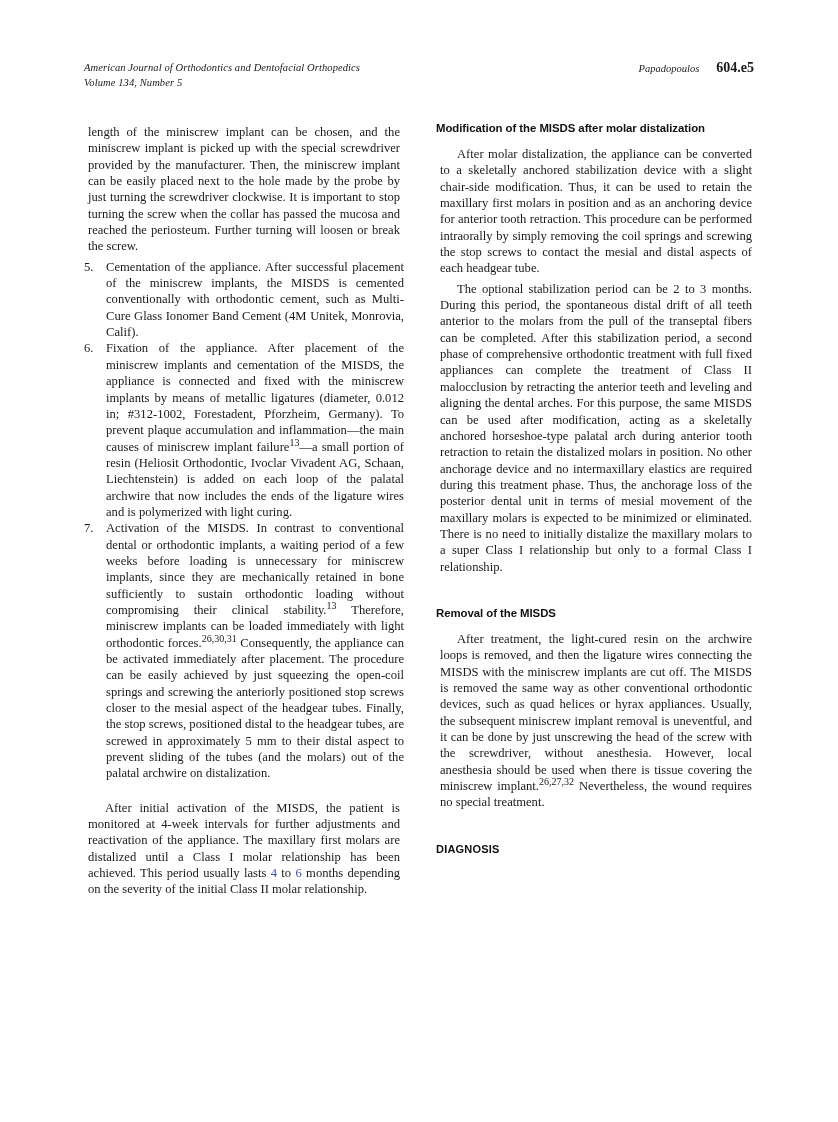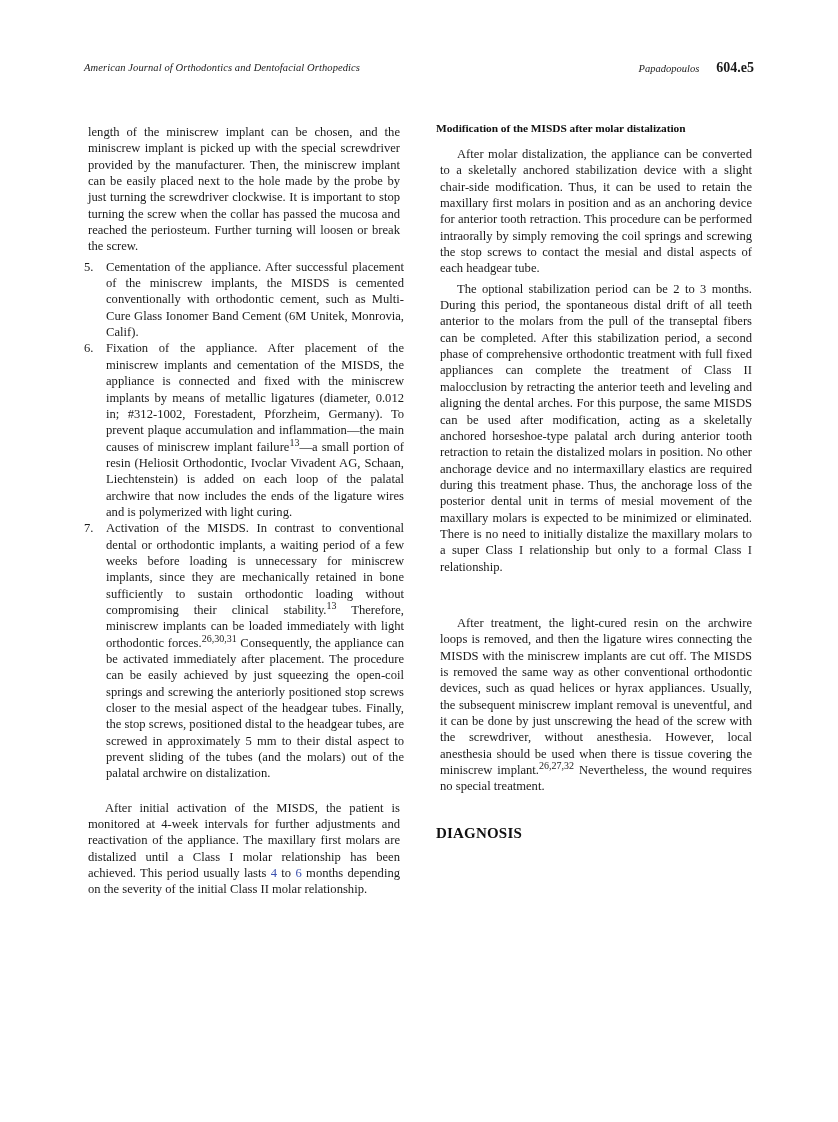--- a/index.html
+++ b/index.html
@@ -87,29 +87,29 @@
   ol.steps li .num {
     position: absolute;
     left: 0;
     top: 0;
     width: 16px;
     text-align: left;
   }
 
   h2.section {
     margin: 0;
-    font-family: Liberation Serif, serif;
+    font-family: Liberation Sans, sans-serif;
     font-size: 11.4px;
     font-weight: bold;
     line-height: 16px;
     letter-spacing: -0.05px;
     color: #101010;
   }
   h2.caps {
-    font-size: 15px;
+    font-size: 11px;
     letter-spacing: 0.2px;
   }
 
   .sp-6  { height: 6px; }
   .sp-14 { height: 14px; }
   .sp-26 { height: 26px; }
 
   sup.ref {
     font-size: 10px;
     vertical-align: 0.55em;
@@ -121,37 +121,38 @@
   .numref { color: #3a4fae; }
 </style>
 </head>
 <body>
 
 <div class="page">
 
   <div class="running-head">
     <div class="rh-left">
       <div>American Journal of Orthodontics and Dentofacial Orthopedics</div>
+      <div>Volume 134, Number 5</div>
     </div>
     <div class="rh-right">
       <span class="rh-author">Papadopoulos</span>
       <span class="rh-page">604.e5</span>
     </div>
   </div>
 
   <div class="columns">
 
     <div class="col">
 
       <p class="body cont">length of the miniscrew implant can be chosen, and the miniscrew implant is picked up with the special screwdriver provided by the manufacturer. Then, the miniscrew implant can be easily placed next to the hole made by the probe by just turning the screwdriver clockwise. It is important to stop turning the screw when the collar has passed the mucosa and reached the periosteum. Further turning will loosen or break the screw.</p>
 
       <ol class="steps">
 
         <li>
-          <span class="num">5.</span><span>Cementation of the appliance. After successful placement of the miniscrew implants, the MISDS is cemented conventionally with orthodontic cement, such as Multi-Cure Glass Ionomer Band Cement (6M Unitek, Monrovia, Calif).</span>
+          <span class="num">5.</span><span>Cementation of the appliance. After successful placement of the miniscrew implants, the MISDS is cemented conventionally with orthodontic cement, such as Multi-Cure Glass Ionomer Band Cement (4M Unitek, Monrovia, Calif).</span>
         </li>
 
         <li>
           <span class="num">6.</span><span>Fixation of the appliance. After placement of the miniscrew implants and cementation of the MISDS, the appliance is connected and fixed with the miniscrew implants by means of metallic ligatures (diameter, 0.012 in; #312-1002, Forestadent, Pforzheim, Germany). To prevent plaque accumulation and inflammation—the main causes of miniscrew implant failure</span><sup class="ref">13</sup><span>—a small portion of resin (Heliosit Orthodontic, Ivoclar Vivadent AG, Schaan, Liechtenstein) is added on each loop of the palatal archwire that now includes the ends of the ligature wires and is polymerized with light curing.</span>
         </li>
 
         <li>
           <span class="num">7.</span><span>Activation of the MISDS. In contrast to conventional dental or orthodontic implants, a waiting period of a few weeks before loading is unnecessary for miniscrew implants, since they are mechanically retained in bone sufficiently to sustain orthodontic loading without compromising their clinical stability.</span><sup class="ref">13</sup><span> Therefore, miniscrew implants can be loaded immediately with light orthodontic forces.</span><sup class="ref">26,30,31</sup><span> Consequently, the appliance can be activated immediately after placement. The procedure can be easily achieved by just squeezing the open-coil springs and screwing the anteriorly positioned stop screws closer to the mesial aspect of the headgear tubes. Finally, the stop screws, positioned distal to the headgear tubes, are screwed in approximately 5 mm to their distal aspect to prevent sliding of the tubes (and the molars) out of the palatal archwire on distalization.</span>
         </li>
 
@@ -165,20 +166,21 @@
 
     <div class="col">
 
       <h2 class="section">Modification of the MISDS after molar distalization</h2>
       <div class="sp-6"></div>
       <p class="body indent">After molar distalization, the appliance can be converted to a skeletally anchored stabilization device with a slight chair-side modification. Thus, it can be used to retain the maxillary first molars in position and as an anchoring device for anterior tooth retraction. This procedure can be performed intraorally by simply removing the coil springs and screwing the stop screws to contact the mesial and distal aspects of each headgear tube.</p>
       <p class="body indent">The optional stabilization period can be 2 to 3 months. During this period, the spontaneous distal drift of all teeth anterior to the molars from the pull of the transeptal fibers can be completed. After this stabilization period, a second phase of comprehensive orthodontic treatment with full fixed appliances can complete the treatment of Class II malocclusion by retracting the anterior teeth and leveling and aligning the dental arches. For this purpose, the same MISDS can be used after modification, acting as a skeletally anchored horseshoe-type palatal arch during anterior tooth retraction to retain the distalized molars in position. No other anchorage device and no intermaxillary elastics are required during this treatment phase. Thus, the anchorage loss of the posterior dental unit in terms of mesial movement of the maxillary molars is expected to be minimized or eliminated. There is no need to initially distalize the maxillary molars to a super Class I relationship but only to a formal Class I relationship.</p>
 
       <div class="sp-26"></div>
 
+      <h2 class="section">Removal of the MISDS</h2>
       <div class="sp-6"></div>
       <p class="body indent"><span>After treatment, the light-cured resin on the archwire loops is removed, and then the ligature wires connecting the MISDS with the miniscrew implants are cut off. The MISDS is removed the same way as other conventional orthodontic devices, such as quad helices or hyrax appliances. Usually, the subsequent miniscrew implant removal is uneventful, and it can be done by just unscrewing the head of the screw with the screwdriver, without anesthesia. However, local anesthesia should be used when there is tissue covering the miniscrew implant.</span><sup class="ref">26,27,32</sup><span> Nevertheless, the wound requires no special treatment.</span></p>
 
       <div class="sp-26"></div>
 
       <h2 class="section caps">DIAGNOSIS</h2>
       <div class="sp-6"></div>
 
     </div>
 

